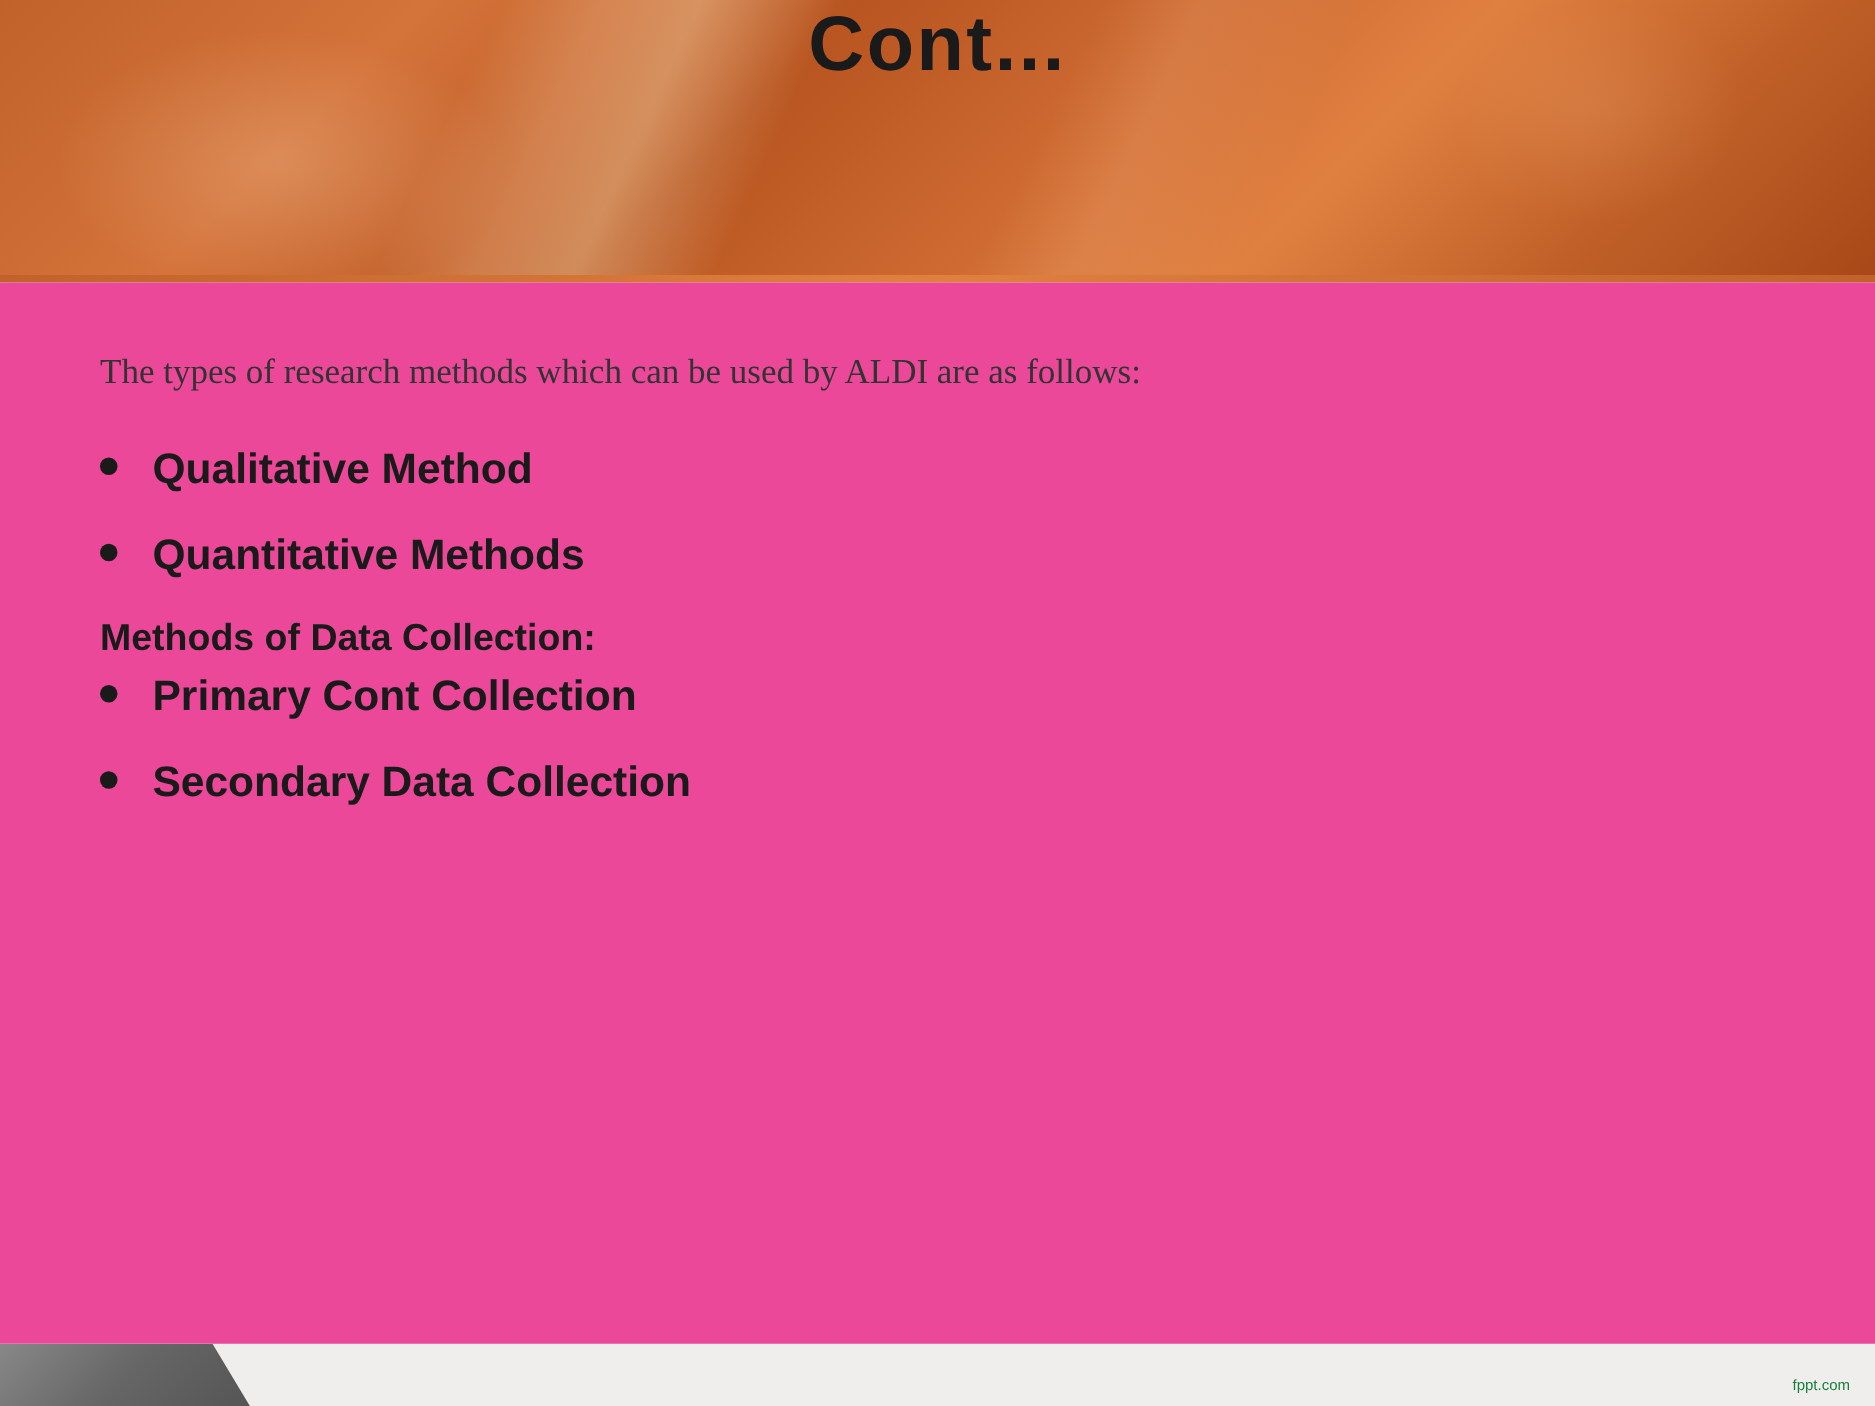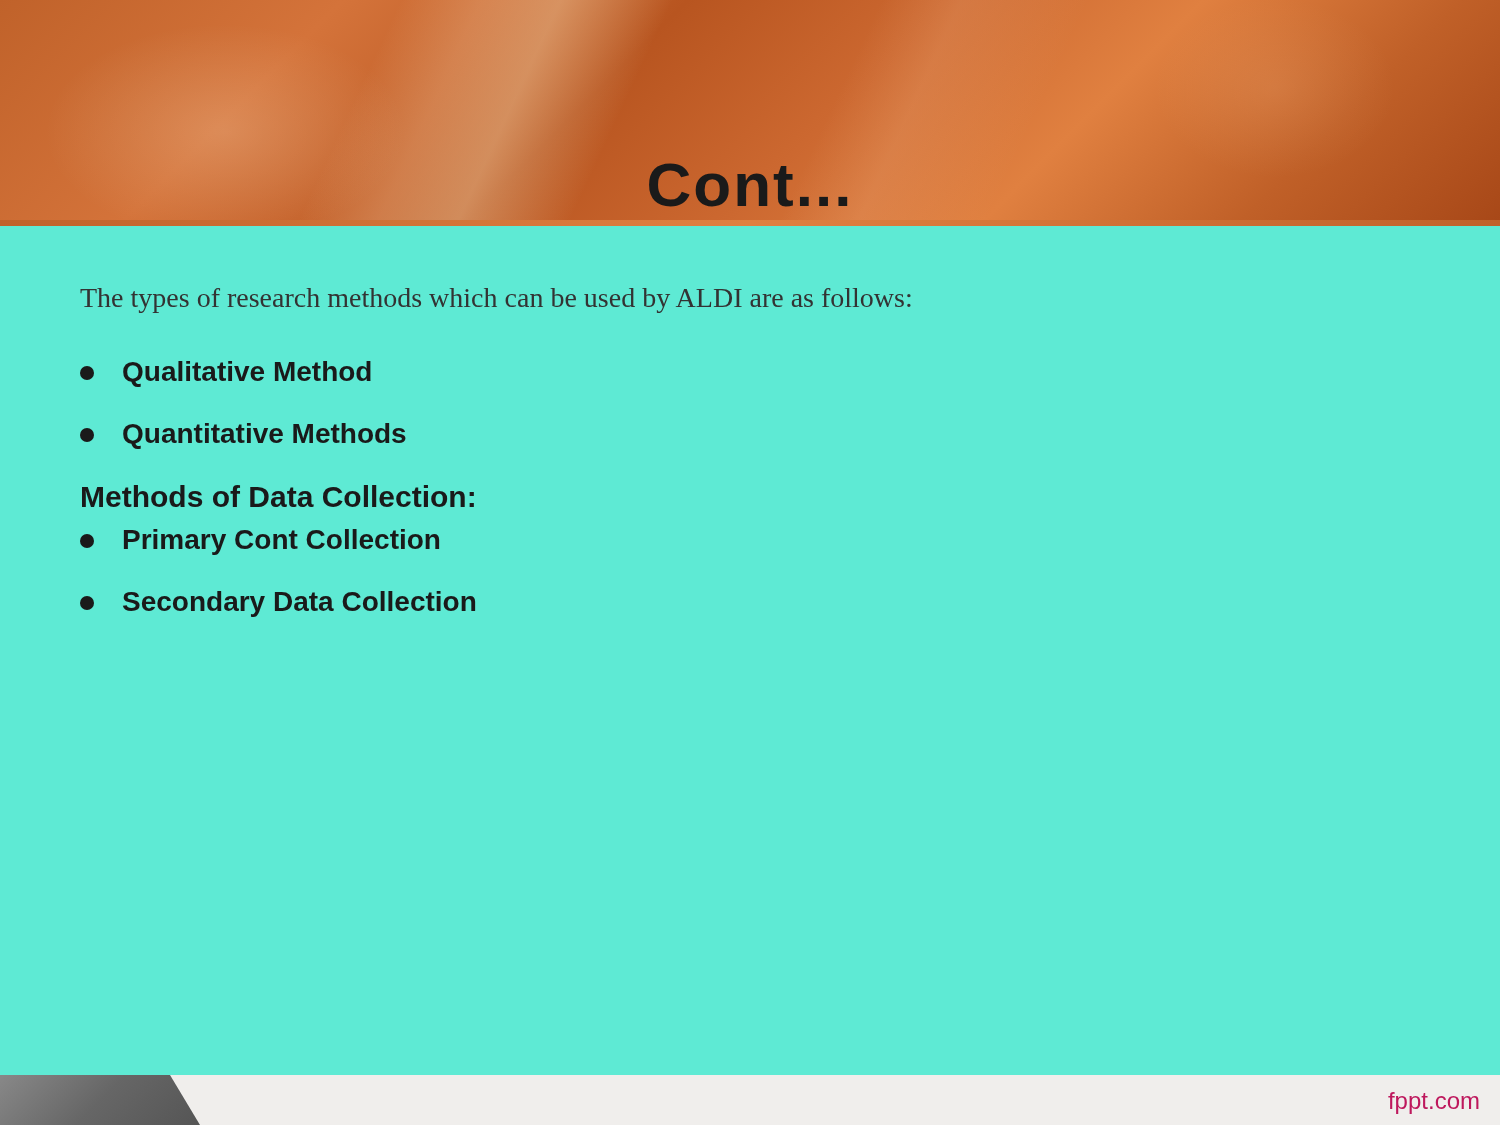--- a/index.html
+++ b/index.html
@@ -17,21 +17,21 @@
       position: relative;
     }
 
     
     .header-banner {
       width: 100%;
       height: 220px;
       position: relative;
       overflow: hidden;
       display: flex;
-      align-items: flex-end;
+      align-items: flex-start;
       justify-content: center;
     }
 
     .header-bg {
       position: absolute;
       inset: 0;
       background: linear-gradient(135deg,
         #c0622a 0%,
         #d4733a 20%,
         #b85520 40%,
@@ -83,21 +83,21 @@
     
     .accent-line {
       width: 100%;
       height: 6px;
       background: linear-gradient(to right, #c0622a, #e08040, #c0622a);
     }
 
     
     .content {
       padding: 50px 80px 40px 80px;
-      background: #5eead4;
+      background: #ec4899;
       min-height: calc(1125px - 226px - 50px);
     }
 
     .intro-text {
       font-size: 28px;
       color: #333;
       line-height: 1.6;
       margin-bottom: 35px;
       font-family: 'Georgia', serif;
       text-align: justify;
@@ -106,21 +106,21 @@
 
     .bullet-list {
       list-style: none;
       margin-bottom: 30px;
     }
 
     .bullet-list li {
       display: flex;
       align-items: flex-start;
       margin-bottom: 30px;
-      font-size: 28px;
+      font-size: 34px;
       font-weight: 700;
       color: #1a1a1a;
       font-family: 'Arial', sans-serif;
     }
 
     .bullet-dot {
       width: 14px;
       height: 14px;
       background: #1a1a1a;
       border-radius: 50%;
@@ -153,22 +153,22 @@
       width: 200px;
       height: 50px;
       background: linear-gradient(135deg, #888 0%, #666 50%, #555 100%);
       clip-path: polygon(0 0, 85% 0, 100% 100%, 0 100%);
     }
 
     .footer-right-text {
       position: absolute;
       right: 20px;
       bottom: 10px;
-      font-size: 24px;
-      color: #be185d;
+      font-size: 12px;
+      color: #15803d;
       font-family: Arial, sans-serif;
     }
   </style>
 </head>
 <body>
 
 <div class="header-banner">
   <div class="header-bg"></div>
   <h1 class="header-title">Cont...</h1>
 </div>

